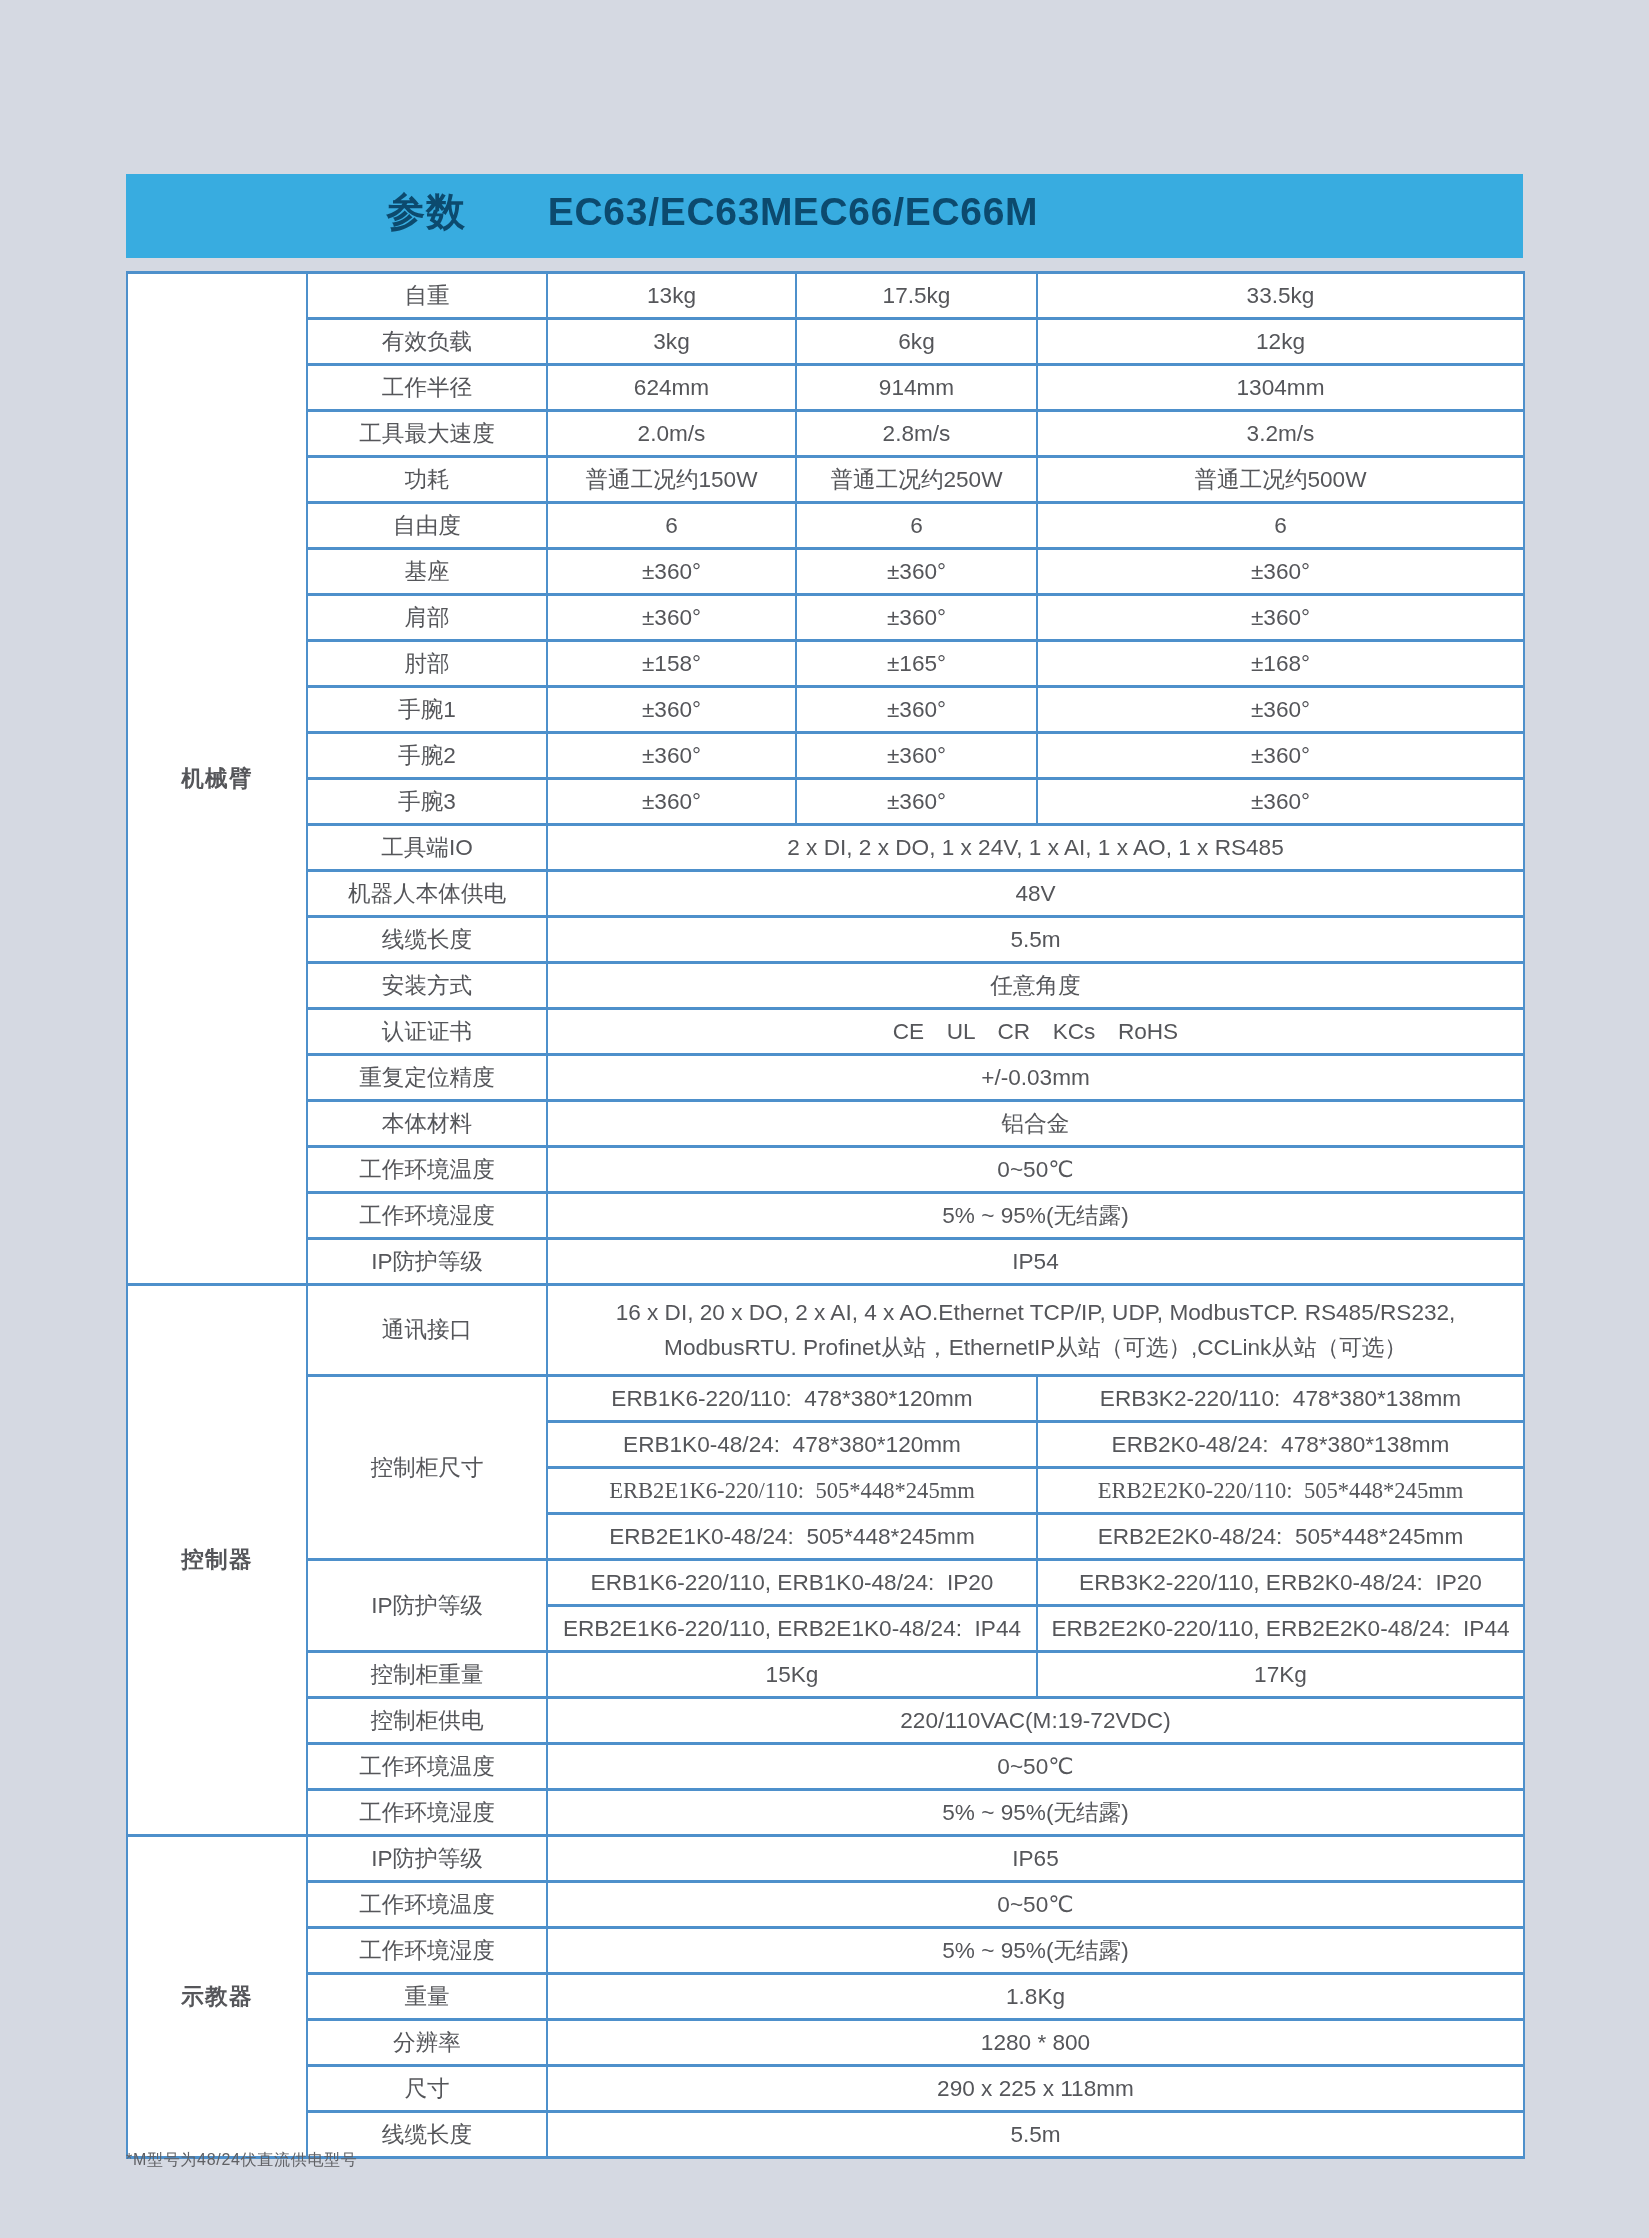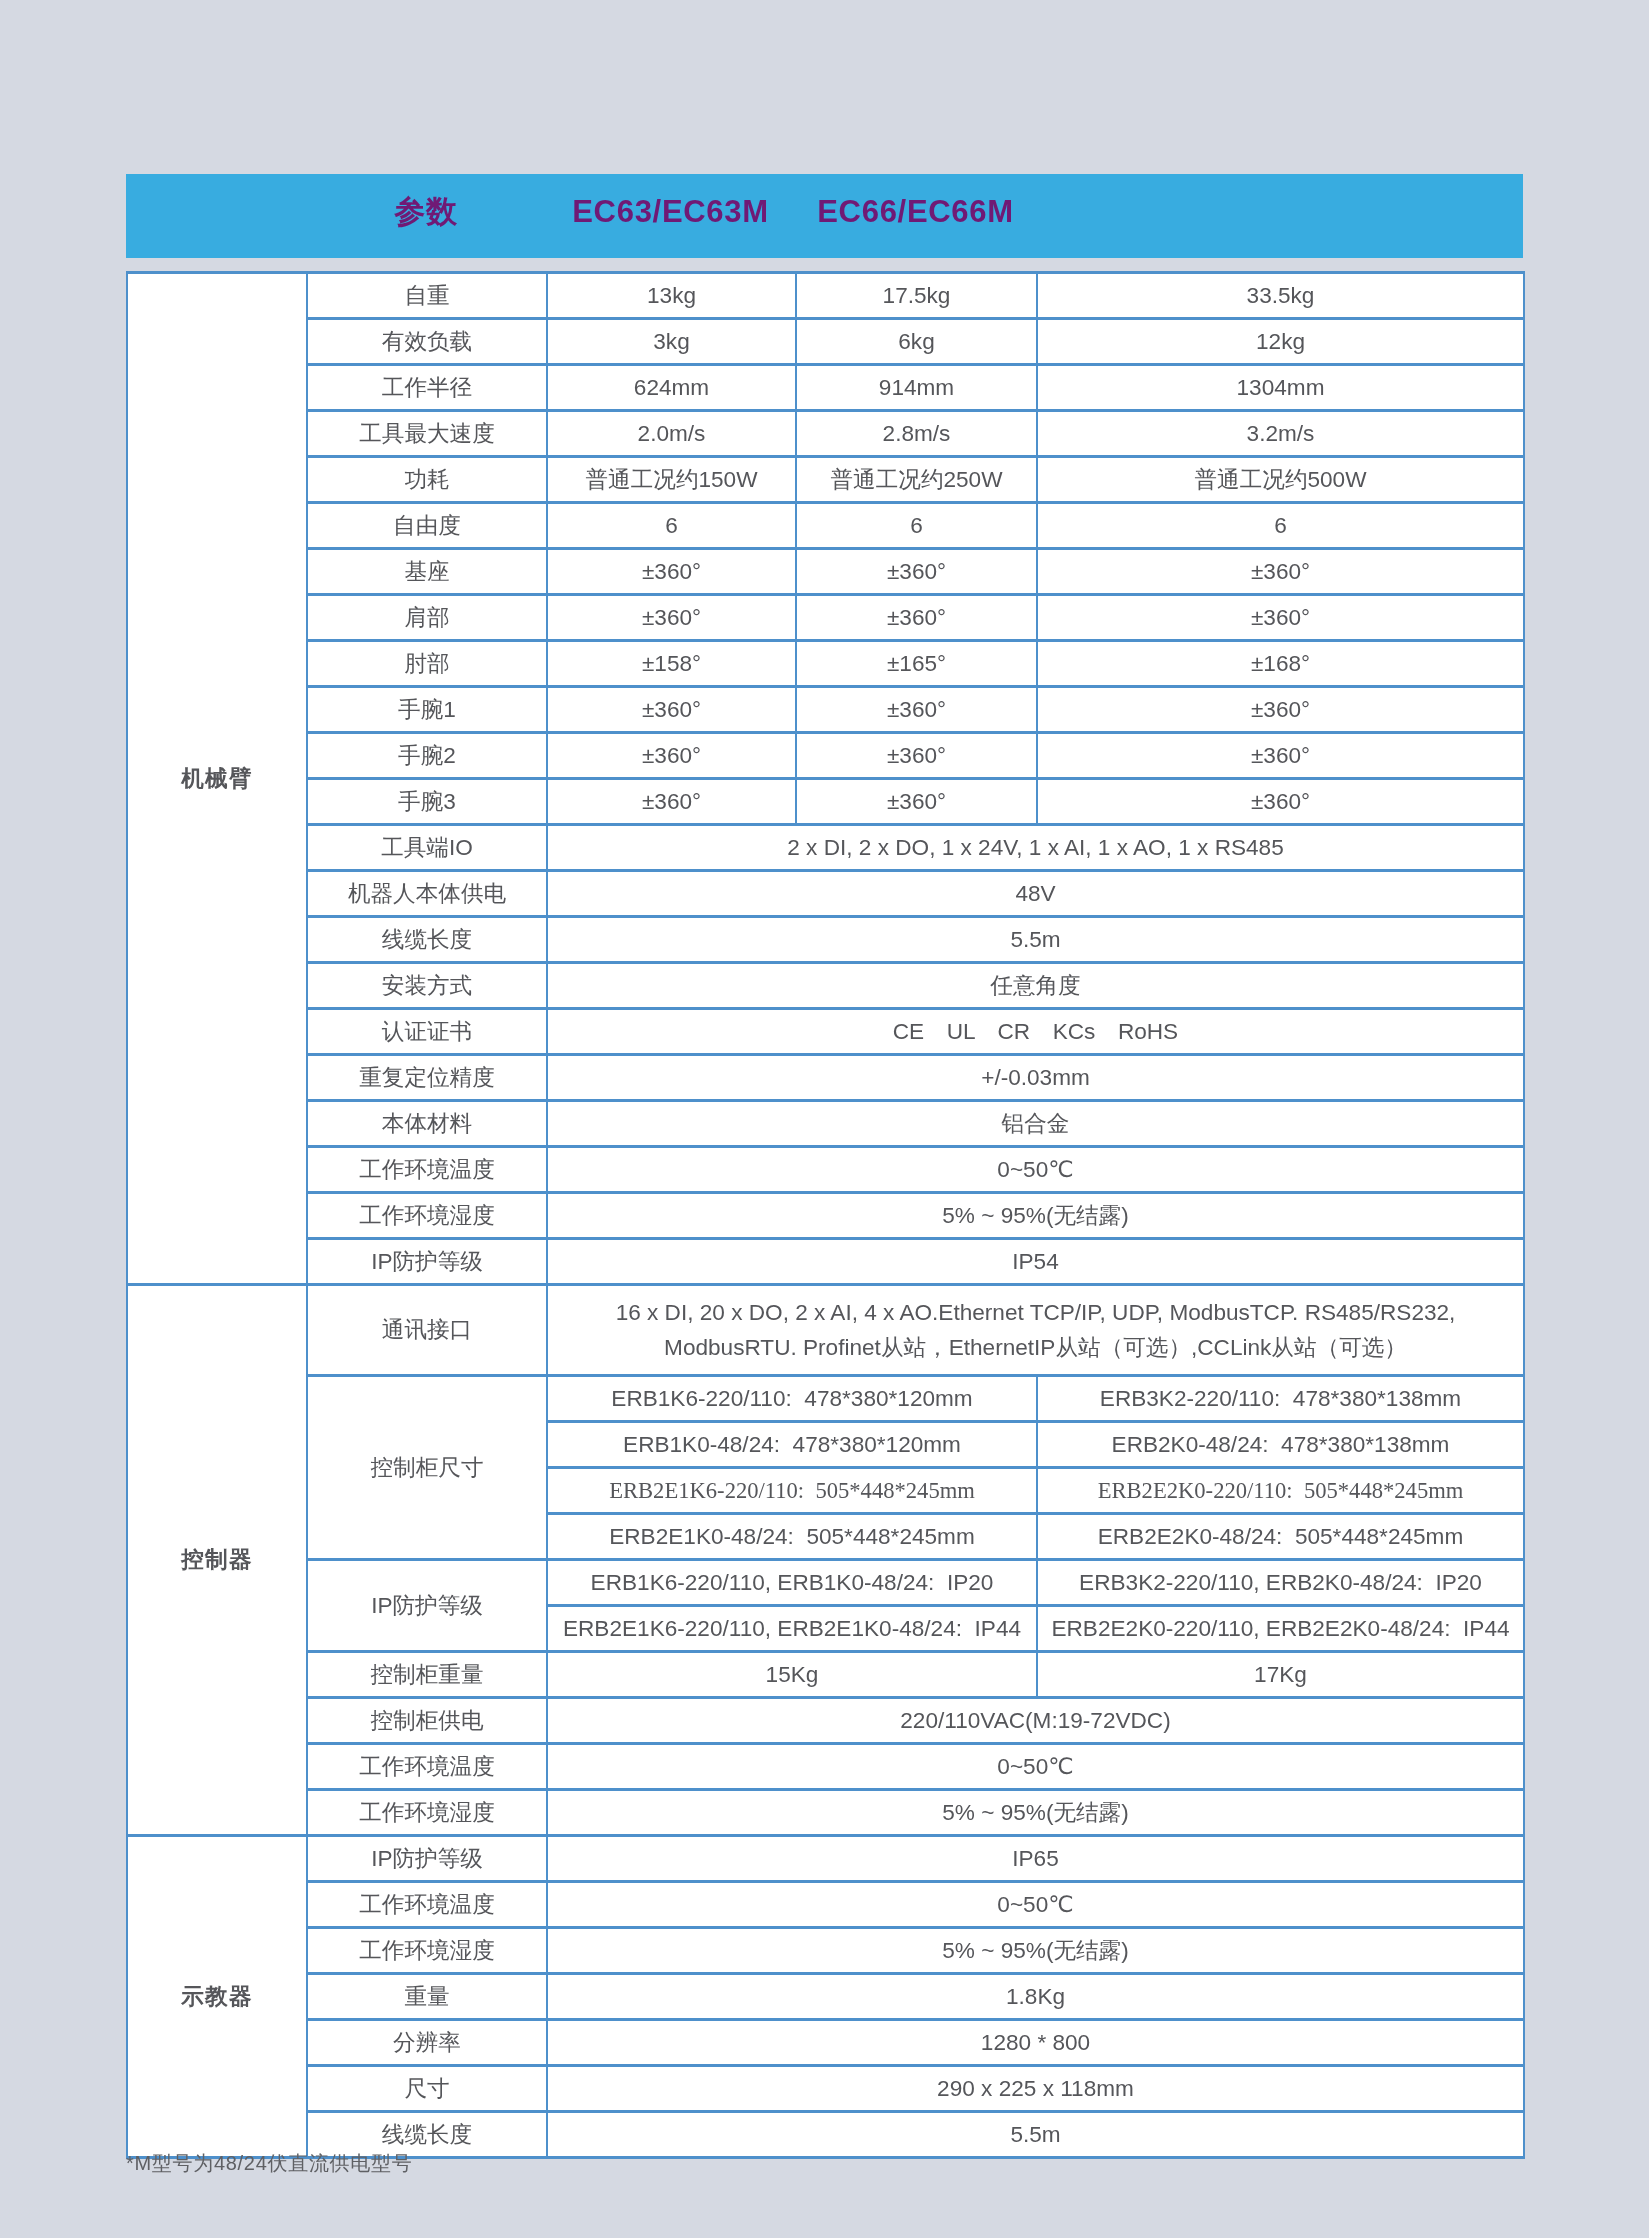--- a/index.html
+++ b/index.html
@@ -17,22 +17,22 @@
   .header-bar {
     position: absolute;
     left: 126px; top: 174px;
     width: 1397px; height: 84px;
     background: #38ace0;
   }
   .header-bar .hcol {
     position: absolute;
     top: 0; height: 76px;
     display: flex; align-items: center; justify-content: center;
-    color: #701a75;
-    font-size: 31px;
+    color: #0c4a6e;
+    font-size: 39px;
     font-weight: bold;
     letter-spacing: 0.7px;
     white-space: nowrap;
   }
   .hcol.h-param  { left: 180px;  width: 240px; }
   .hcol.h-ec63   { left: 420px;  width: 249px; }
   .hcol.h-ec66   { left: 669px; width: 241px; }
   .hcol.h-ec612  { left: 910px; width: 487px; }
 
   
@@ -67,21 +67,21 @@
     font-size: 26.6px;
     color: #4c4d51;
     letter-spacing: 1.3px;
     margin-left: 6px;
   }
   td.cell-param { color: #515256; }
 
   .footnote {
     position: absolute;
     left: 126px; top: 2150px;
-    font-size: 20px;
+    font-size: 16px;
     color: #5f6064;
     letter-spacing: 0.7px;
   }
 </style>
 </head>
 <body>
 
 <div class="page">
 
   <div class="header-bar">

